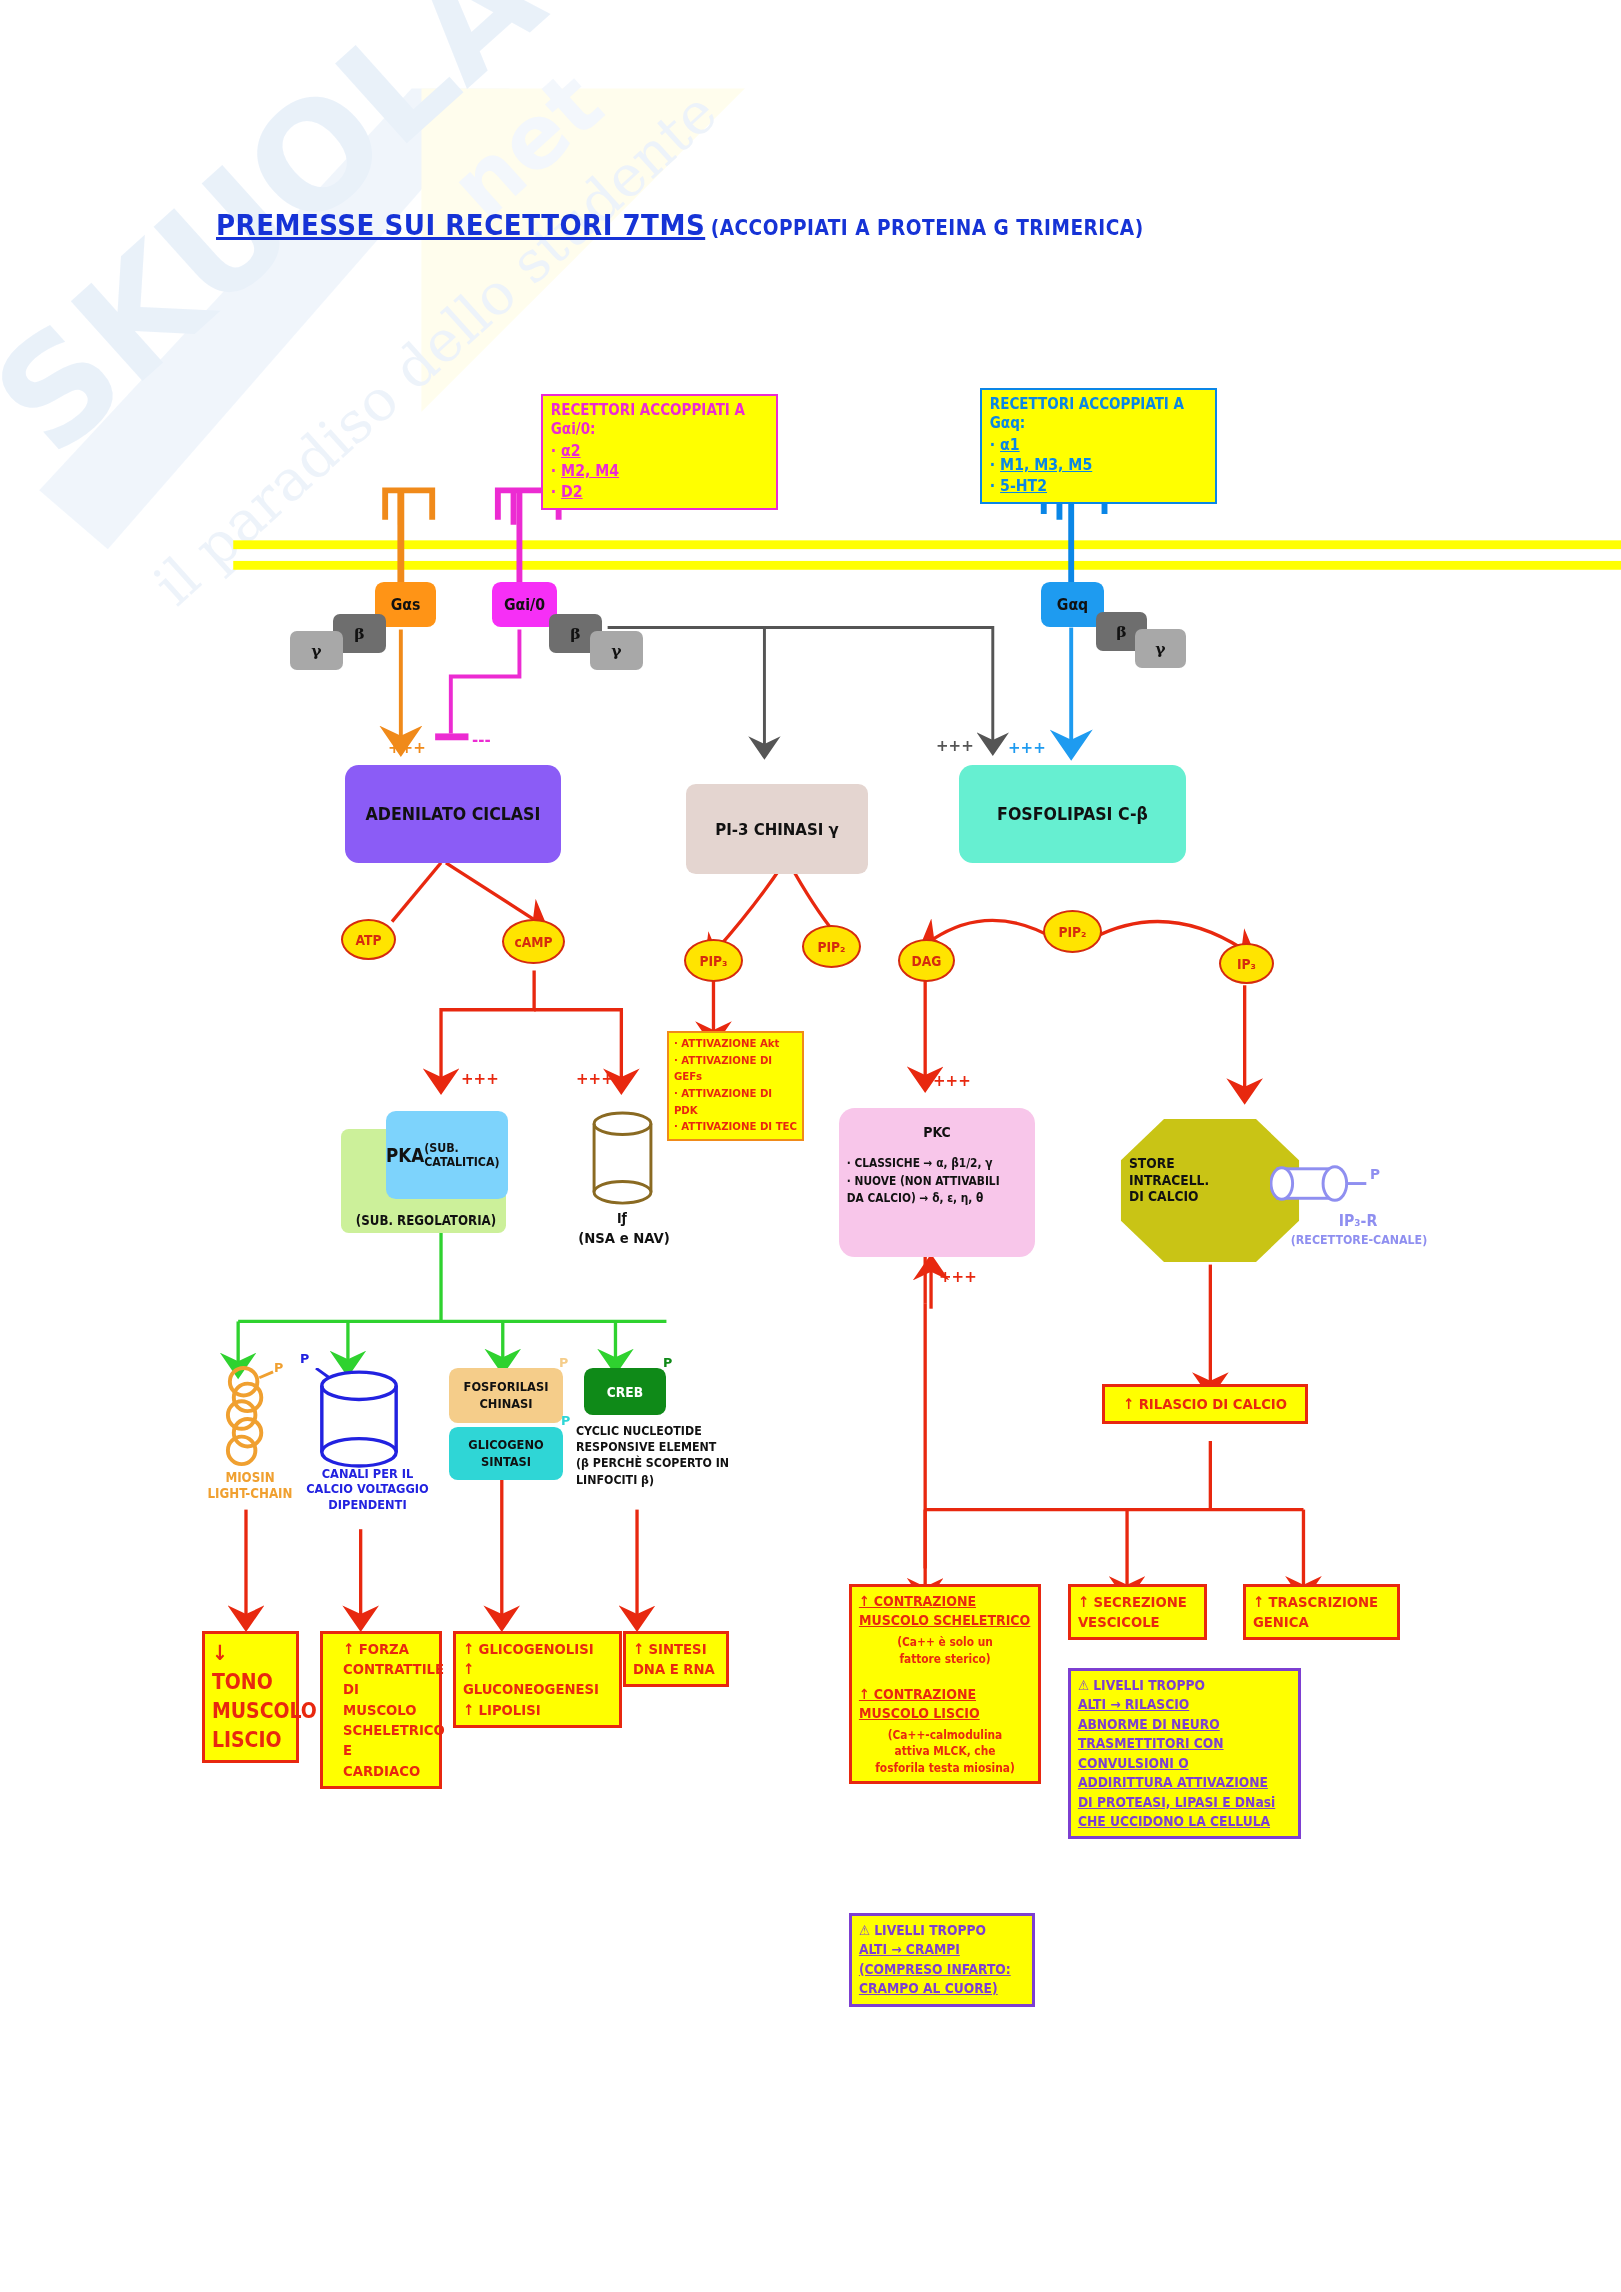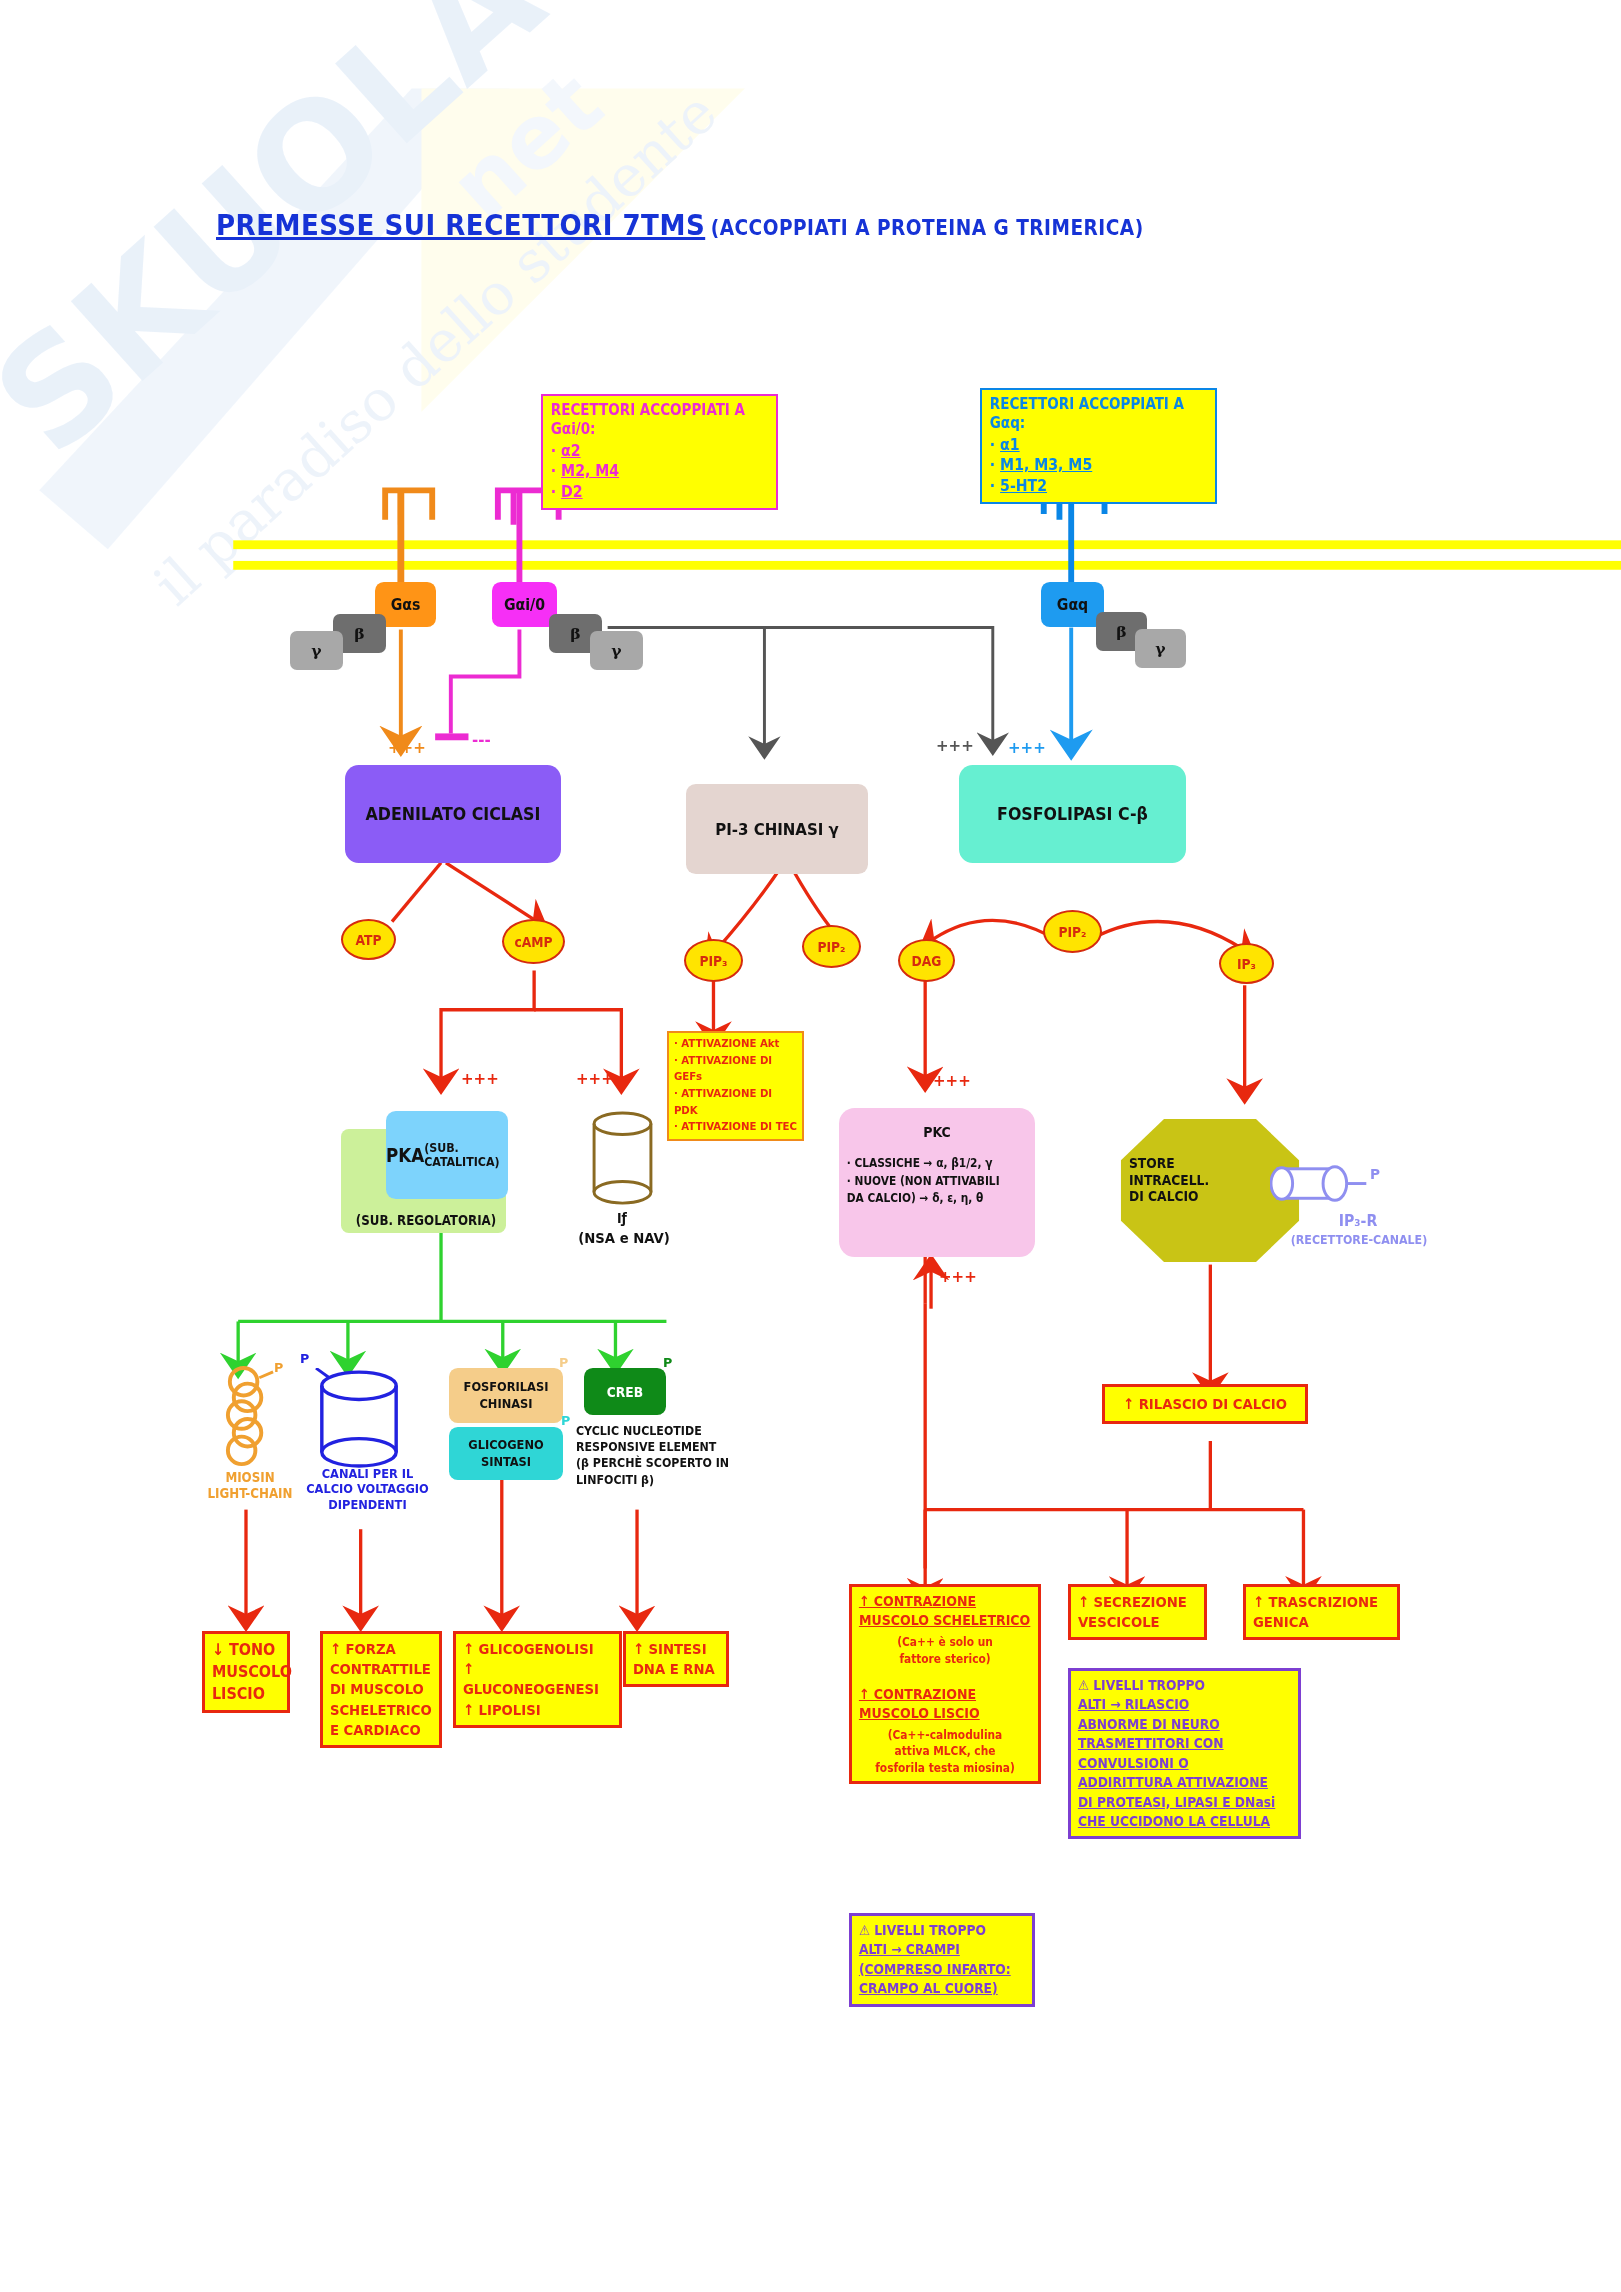--- a/index.html
+++ b/index.html
@@ -378,28 +378,28 @@
   </div>
   <div class="abs" style="left:663px;top:1355px;font-size:12.7px;font-weight:bold;color:#0f8a18;">P</div>
   <div class="abs" style="left:576px;top:1423px;width:167px;font-size:12.3px;font-weight:bold;color:#111;line-height:1.32;
               font-family:'DejaVu Sans Condensed','Liberation Sans Narrow','Liberation Sans',sans-serif;">
     <div>CYCLIC NUCLEOTIDE</div>
     <div>RESPONSIVE ELEMENT</div>
     <div>(β PERCHÈ SCOPERTO IN</div>
     <div>LINFOCITI β)</div>
   </div>
 
-  <div class="abs ybox" style="left:202px;top:1631px;width:88px;font-size:16px;">
+  <div class="abs ybox" style="left:202px;top:1631px;width:97px;font-size:21px;">
     <span class="ln">
       <span>↓</span> <span>TONO</span></span>
     <span class="ln">MUSCOLO</span>
     <span class="ln">LISCIO</span>
   </div>
 
-  <div class="abs ybox" style="left:320px;top:1631px;width:122px;font-size:14.7px;">
+  <div class="abs ybox" style="left:320px;top:1631px;width:122px;font-size:14.7px;padding-left:20px;">
     <span class="ln">
       <span>↑</span> <span>FORZA</span></span>
     <span class="ln">CONTRATTILE</span>
     <span class="ln">DI MUSCOLO</span>
     <span class="ln">SCHELETRICO</span>
     <span class="ln">E CARDIACO</span>
   </div>
 
   <div class="abs ybox" style="left:453px;top:1631px;width:169px;font-size:14.7px;">
     <span class="ln">

